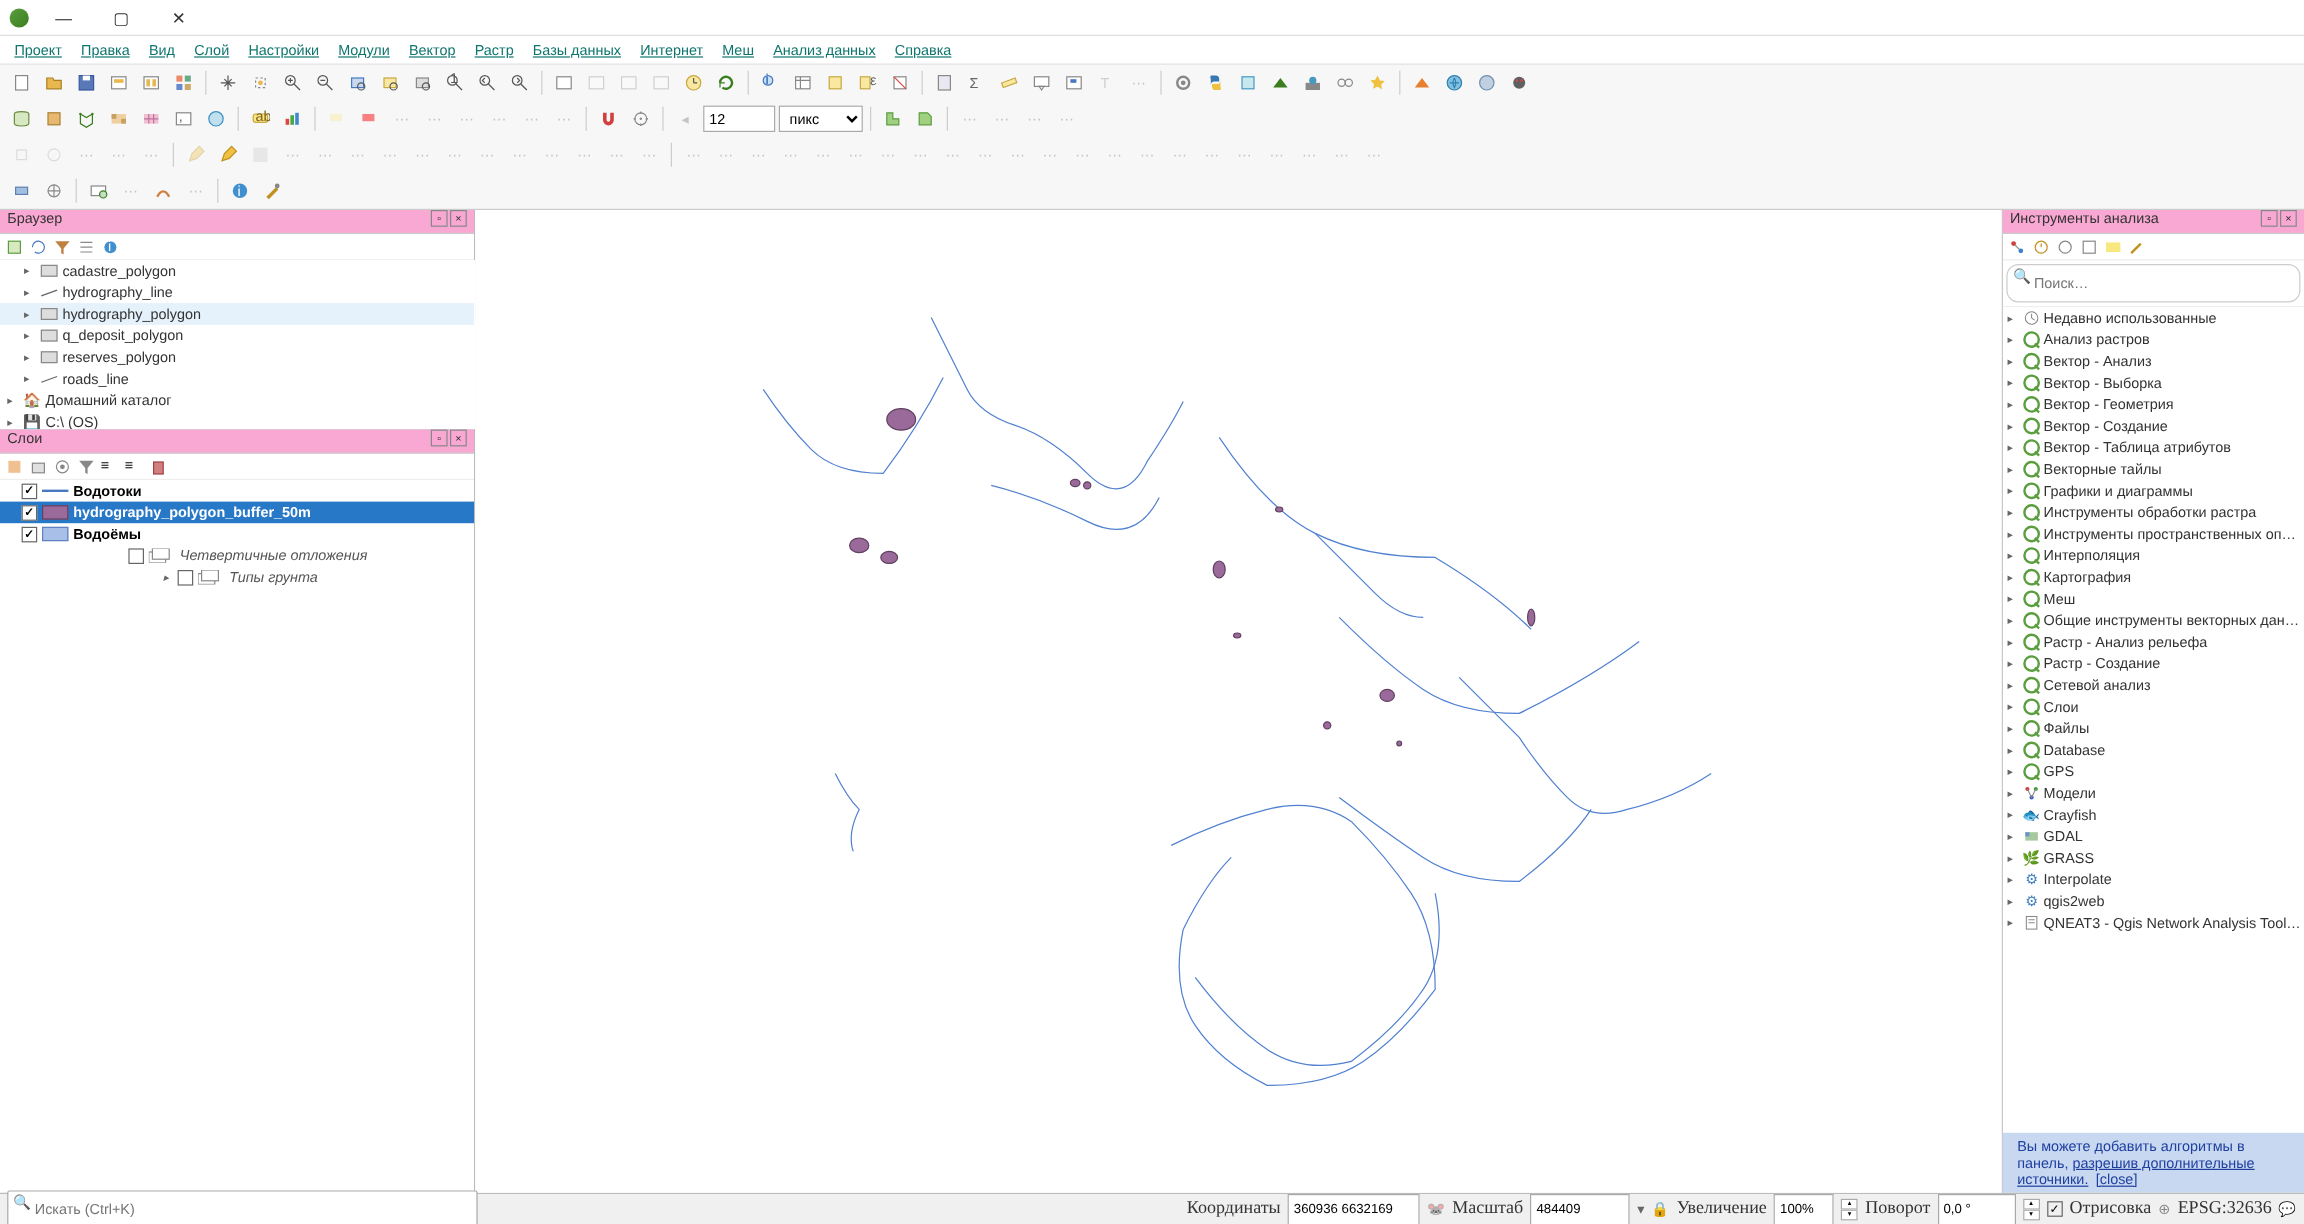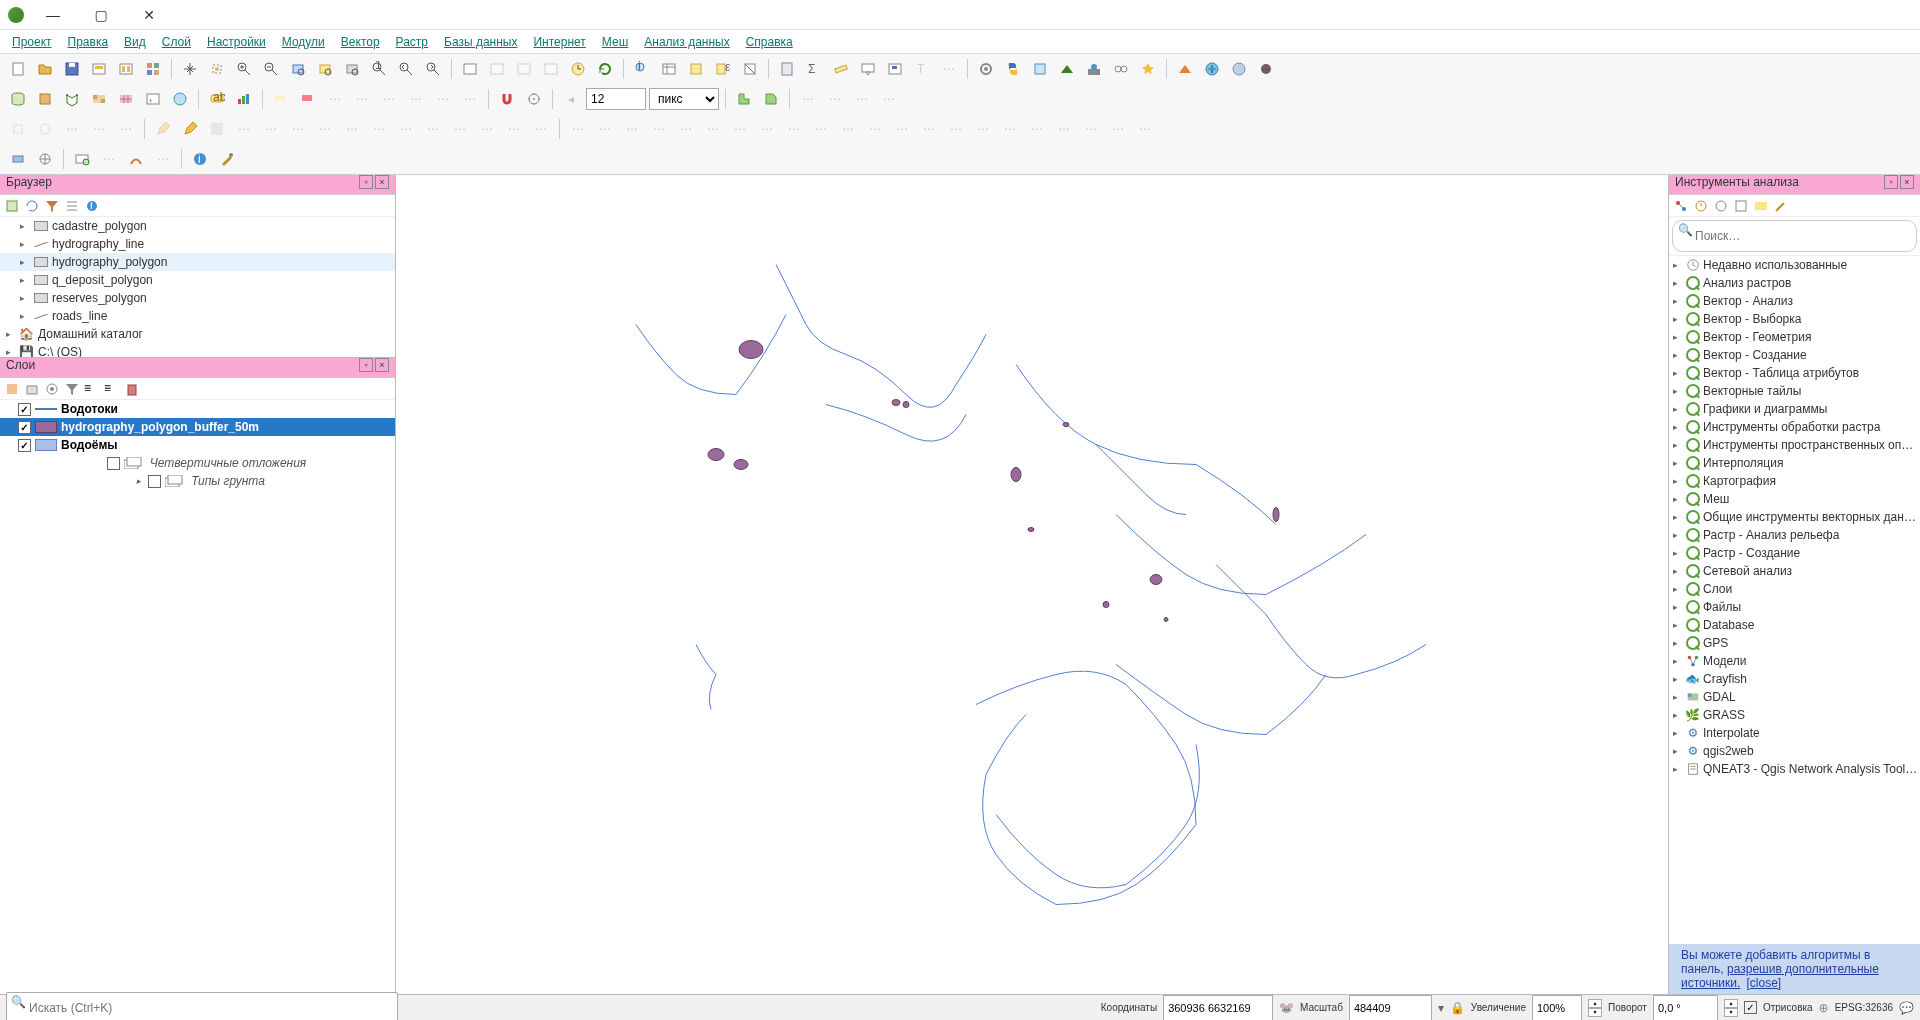--- a/index.html
+++ b/index.html
@@ -47,21 +47,21 @@
 .right .search-wrap .sicon { position: absolute; left: 6px; top: 3px; color: #888; }
 .proc-tree { flex: 1; overflow-y: auto; }
 .proc-item { display: flex; align-items: center; height: 18px; padding-left: 4px; color: #333; white-space: nowrap; }
 .proc-item .expand { width: 10px; color: #666; font-size: 9px; }
 .proc-item .picon { width: 16px; height: 16px; margin: 0 2px; display: flex; align-items: center; justify-content: center; }
 .proc-hint { background: #c8d8f0; padding: 4px 12px; font-size: 11px; color: #2040a0; }
 .proc-hint a { color: #2040a0; text-decoration: underline; }
 .statusbar { height: 26px; background: #f0f0f0; border-top: 1px solid #bbb; display: flex; align-items: center; padding: 0 6px; gap: 6px; }
 .statusbar .search-locator { flex: 0 0 392px; }
 .statusbar .search-locator input { width: 100%; height: 32px; border: 1px solid #aaa; background: #fff; padding: 0 22px; border-radius: 2px; }
-.statusbar .slabel { color: #333; font-size: 10px; }
+.statusbar .slabel { color: #333; font-size: 15px; font-family: Liberation Serif, serif; }
 .statusbar .sinput { height: 20px; border: 1px solid #aaa; background: #fff; padding: 12px 4px; font-size: 11px; }
 .statusbar .spinner { display: flex; flex-direction: column; }
 .statusbar .spinner div { width: 14px; height: 9px; border: 1px solid #aaa; font-size: 6px; text-align: center; line-height: 7px; background: #fff; }
 .qicon { width: 14px; height: 14px; border-radius: 50%; border: 2px solid #5a9e3f; position: relative; }
 .qicon::after { content: ''; position: absolute; width: 5px; height: 2px; background: #5a9e3f; bottom: -1px; right: -2px; transform: rotate(45deg); }
 .polyicon { width: 14px; height: 10px; border: 1px solid #888; background: #ddd; }
 .lineicon { width: 14px; height: 10px; position: relative; }
 .lineicon::before { content: ''; position: absolute; width: 100%; height: 1px; background: #666; top: 5px; transform: rotate(-20deg); }
 </style>
 </head>

